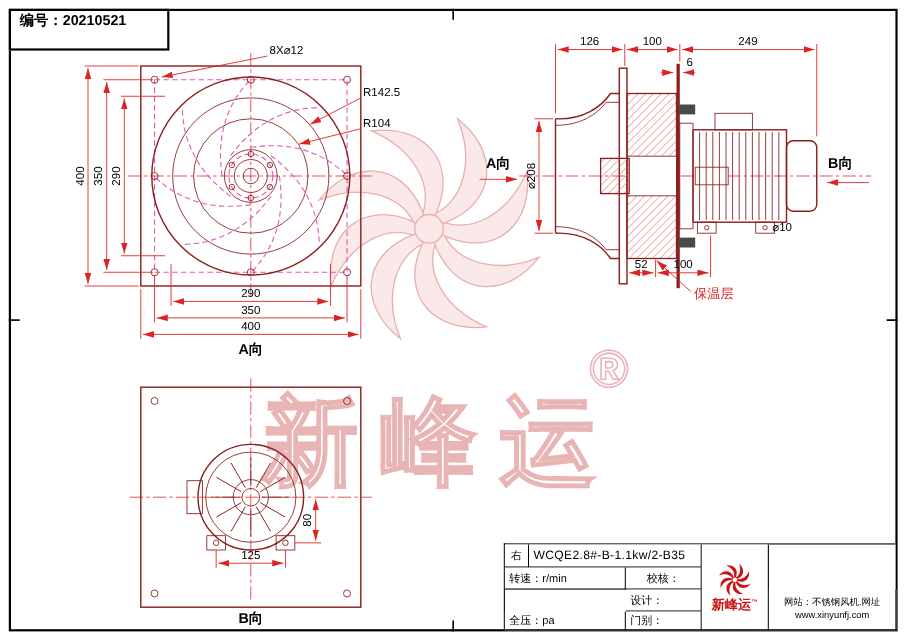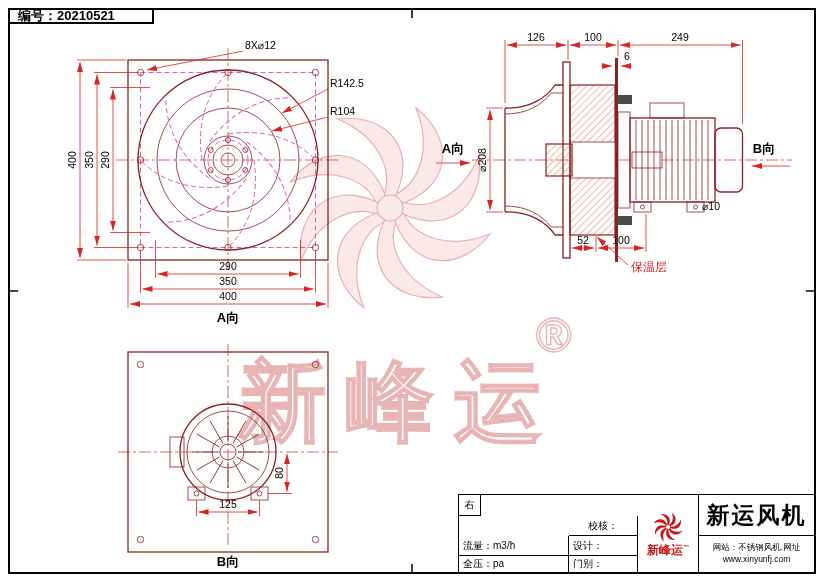--- a/index.html
+++ b/index.html
@@ -1,21 +1,21 @@
 <!DOCTYPE html>
 <html><head>
 <meta charset="utf-8">
 <style>
   * { margin:0; padding:0; box-sizing:border-box; }
   html,body { width:824px; height:582px; background:#fff; font-family:"Liberation Sans", sans-serif; }
   body { position:relative; overflow:hidden; }
 
   .frame { position:absolute; left:8px; top:8px; width:808px; height:566px; border:2px solid #000; }
-  .serial { position:absolute; left:8px; top:8px; width:146px; height:16px; border:2px solid #000;
-            background:#fff; display:flex; align-items:center; padding-left:8px;
+  .serial { position:absolute; left:8px; top:8px; width:146px; height:38px; border:2px solid #000;
+            background:#fff; display:flex; align-items:flex-start; padding-left:8px;
             font-size:13px; font-weight:bold; color:#000; }
 
   svg.drawing { position:absolute; left:0; top:0; }
 
   
   .ol     { stroke:#8a2121; fill:none; stroke-width:1.3; }
   .olt    { stroke:#8a2121; fill:none; stroke-width:0.8; }
   .hatched{ stroke:#8a2121; stroke-width:1.2; fill:url(#hatch); }
   .dim    { stroke:#dd2222; fill:none; stroke-width:0.8; }
   .cl     { stroke:#dd2222; fill:none; stroke-width:0.7; stroke-dasharray:12 3 3 3; }
@@ -314,28 +314,31 @@
 </svg>
 
 <div class="serial">
   <span>编号：20210521</span>
 </div>
 
 <div class="tb">
   <div class="c ctr" style="grid-column:1/2; grid-row:1/2;">
     <span>右</span>
   </div>
-
+  <div class="c c-model" style="grid-column:2/4; grid-row:1/2;">
+    <span>WCQE2.8#-B-1.1kw/2-B35</span>
+  </div>
+
+  <div class="c" style="grid-column:1/3; grid-row:2/3;">
+    <span>转速：r/min</span>
+  </div>
   <div class="c" style="grid-column:3/4; grid-row:2/3;justify-content:center;">
     <span>校核：</span>
   </div>
 
-  <div class="c" style="grid-column:1/3; grid-row:3/4;">
-    <span>流量：m3/h</span>
-  </div>
   <div class="c" style="grid-column:3/4; grid-row:3/4;">
     <span>设计：</span>
   </div>
 
   <div class="c" style="grid-column:1/3; grid-row:4/5;text-align:right;">
     <span>全压：pa</span>
   </div>
   <div class="c" style="grid-column:3/4; grid-row:4/5;">
     <span>门别：</span>
   </div>
@@ -352,20 +355,17 @@
         <path transform="rotate(270)" d="M 6 -14 C 30 -26 42 -60 26 -100 C 62 -72 64 -26 16 -6 C 8 -2 2 -6 6 -14 Z"></path>
         <path transform="rotate(315)" d="M 6 -14 C 30 -26 42 -60 26 -100 C 62 -72 64 -26 16 -6 C 8 -2 2 -6 6 -14 Z"></path>
         <circle r="14" fill="#fff"></circle>
       </g>
     </svg>
     <div class="logo-name">
       <span>新峰运</span><sup>™</sup>
     </div>
   </div>
 
-  <div class="c ctr c-company" style="grid-column:5/6; grid-row:1/3;">
-    <span>新运风机</span>
-  </div>
   <div class="c ctr c-site" style="grid-column:5/6; grid-row:3/5;">
     <span>网站：不锈钢风机.网址</span>
     <span>www.xinyunfj.com</span>
   </div>
 </div>
 
 </body></html>

